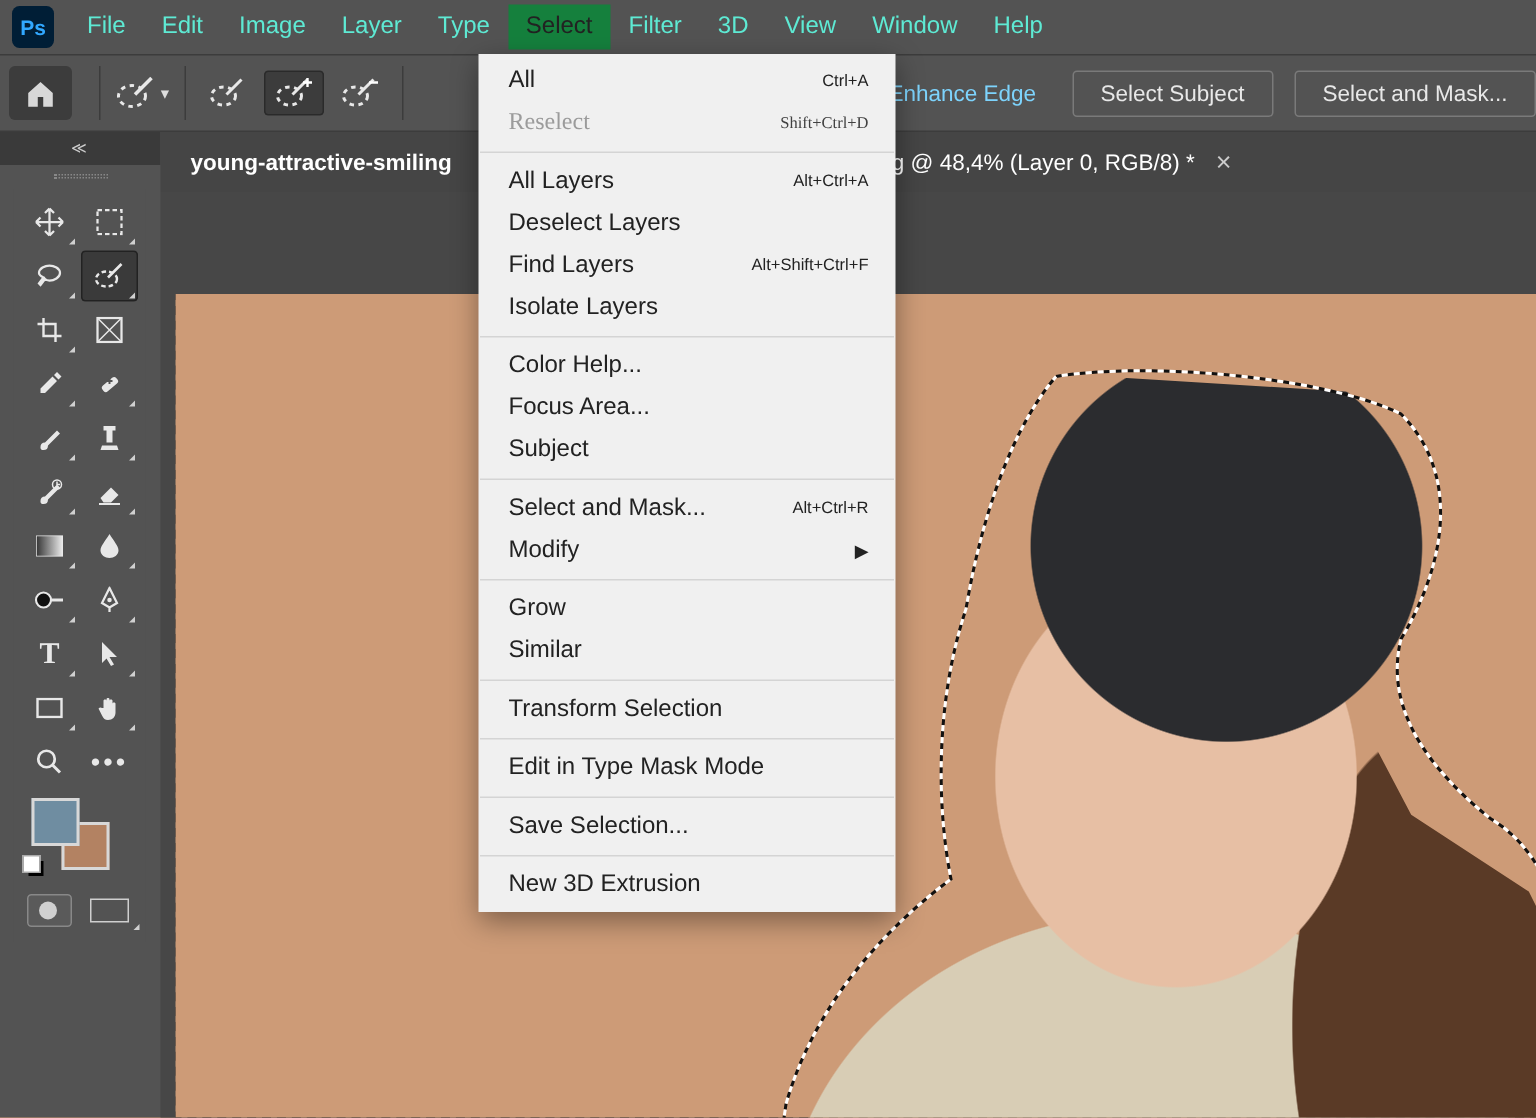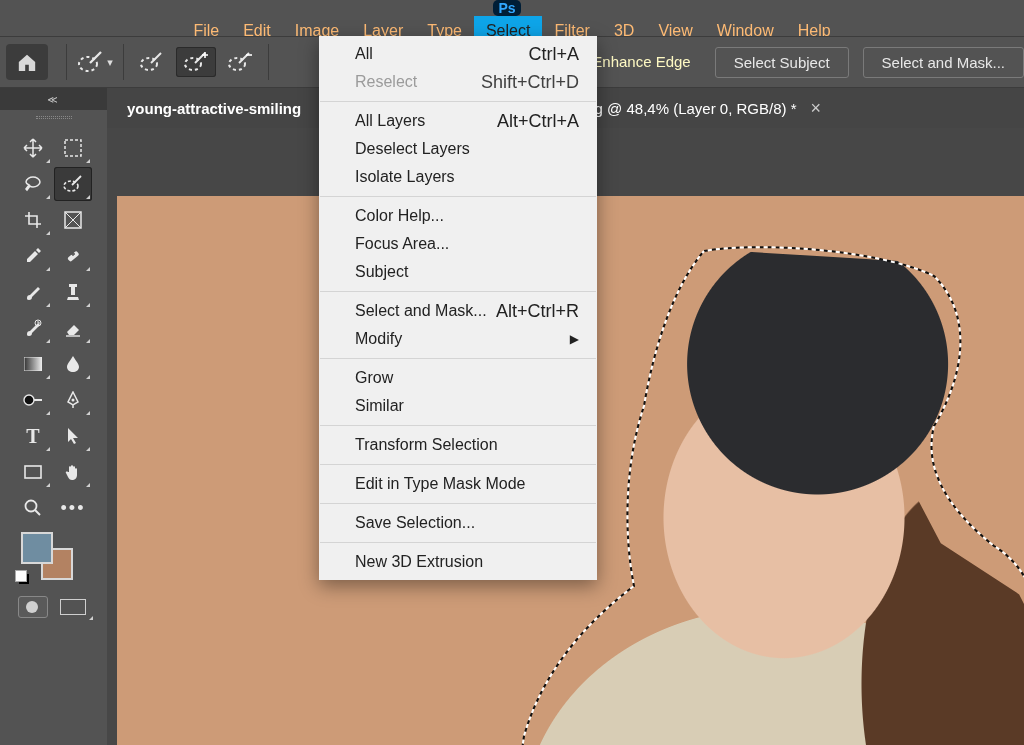--- a/index.html
+++ b/index.html
@@ -1,32 +1,32 @@
 <!DOCTYPE html>
 <html><head>
 <meta charset="utf-8">
 <style>
   * { box-sizing: border-box; }
   html,body { margin:0; padding:0; width:1024px; height:745px; font-family:"Segoe UI","Helvetica Neue",Arial,sans-serif; overflow:hidden;}
   body { background:#535353; color:#e8e8e8; font-size:16px; }
 
   
-  .menubar { position:absolute; top:0; left:0; right:0; height:36px; background:#535353; display:flex; align-items:center; padding:0 8px;flex-direction:column; }
+  .menubar { position:absolute; top:0; left:0; right:0; height:36px; background:#535353; display:flex; align-items:center; padding:0 8px; }
   .ps-logo { width:28px; height:28px; border-radius:5px; background:#001e36; display:flex; align-items:center; justify-content:center; color:#31a8ff; font-weight:700; font-size:14px; margin-right:10px;}
-  .menubar .menu-item { padding:6px 12px; color:#fdba74; cursor:default; font-size:16px; }
-  .menubar .menu-item.open { background:#0ea5e9; color:#222; }
+  .menubar .menu-item { padding:6px 12px; color:#5eead4; cursor:default; font-size:16px; }
+  .menubar .menu-item.open { background:#15803d; color:#222; }
   
   
   .optionsbar { position:absolute; top:36px; left:0; right:0; height:52px; background:#535353; border-top:1px solid #3c3c3c; border-bottom:1px solid #3c3c3c; display:flex; align-items:center; padding:0 6px;}
   .home-btn { width:42px; height:36px; background:#3c3c3c; border-radius:4px; display:flex; align-items:center; justify-content:center; margin-right:12px;}
   .sep { width:1px; height:36px; background:#3c3c3c; margin:0 6px;}
   .opt-icon { width:40px; height:30px; display:flex; align-items:center; justify-content:center; border-radius:3px; margin:0 2px;}
   .opt-icon.selected { background:#3c3c3c; box-shadow: inset 0 0 0 1px #2a2a2a;}
   .chk { width:14px;height:14px;border:1px solid #aaa;border-radius:2px;margin-right:6px;display:inline-block;vertical-align:middle;}
-  .opt-label { margin:0 10px; font-size:15px; color:#fef9c3; white-space:nowrap;}
+  .opt-label { margin:0 10px; font-size:15px; color:#7dd3fc; white-space:nowrap;}
   .btn { background:#535353; border:1px solid #7a7a7a; color:#e8e8e8; padding:6px 18px; border-radius:3px; font-size:15px; margin-left:14px; white-space:nowrap;}
   
   
   .tabbar { position:absolute; top:88px; left:107px; right:0; height:40px; background:#454545; display:flex; align-items:flex-start; }
   .tab { padding:0 20px; height:100%; display:flex; align-items:center; color:#fff; font-size:15px; white-space:nowrap;}
   .tab .close { margin-left:14px; color:#ccc; font-size:18px;}
   
   
   .panel-tab { position:absolute; top:88px; left:0; width:107px; height:22px; background:#3a3a3a; display:flex; align-items:center; justify-content:center; color:#ccc; font-size:10px; letter-spacing:2px;}
   .panel-tab .chev { font-size:10px;}
@@ -67,26 +67,26 @@
     background:
       radial-gradient(circle at 56% 20%, #2b2c2f 0 130px, transparent 131px),
       radial-gradient(ellipse 180px 210px at 50% 44%, #e7bfa4 0 120px, transparent 121px),
       radial-gradient(ellipse 120px 260px at 80% 70%, #5a3a26 0 90px, transparent 91px),
       radial-gradient(ellipse 300px 260px at 48% 92%, #d8cdb5 0 250px, transparent 251px);
     clip-path: polygon(35% 2%, 72% 4%, 82% 16%, 78% 30%, 72% 38%, 78% 48%, 92% 56%, 100% 70%, 100% 100%, 0% 100%, 4% 78%, 14% 62%, 22% 54%, 20% 40%, 24% 24%, 30% 10%);
   }
 
   
   .dropdown { position:absolute; top:36px; left:319px; width:278px; background:#f0f0f0; color:#222; box-shadow:0 6px 18px rgba(0,0,0,.4); z-index:100; font-size:16px; padding:4px 0;}
-  .dd-item { display:flex; justify-content:space-between; align-items:center; padding:3px 18px 3px 36px; white-space:nowrap; line-height:22px;}
-  .dd-item.disabled { color:#9b9b9b; }
+  .dd-item { display:flex; justify-content:space-between; align-items:center; padding:3px 18px 3px 20px; white-space:nowrap; line-height:22px;}
+  .dd-item.disabled { color:#9b9b9b;font-family:Liberation Serif, serif; }
   .dd-item.highlight { background:#0a64ff; color:#fff; outline:3px solid #e11; outline-offset:-1px;}
   .dd-item .arrow { font-size:12px;}
   .dd-sep { height:1px; background:#d4d4d4; margin:5px 1px;}
-  .dd-item .sc { color:inherit; font-size:18px;}
+  .dd-item .sc { color:inherit; font-size:11px;}
   .dd-item.disabled .sc { color:#404040;}
 
   
   svg { display:block; }
 </style>
 </head>
 <body>
 
 <div class="menubar">
   <div class="ps-logo">
@@ -348,20 +348,24 @@
     </div>
     <div class="dd-sep"></div>
     <div class="dd-item">
       <span>All Layers</span>
       <span class="sc">Alt+Ctrl+A</span>
     </div>
     <div class="dd-item">
       <span>Deselect Layers</span>
     </div>
     <div class="dd-item">
+      <span>Find Layers</span>
+      <span class="sc">Alt+Shift+Ctrl+F</span>
+    </div>
+    <div class="dd-item">
       <span>Isolate Layers</span>
     </div>
     <div class="dd-sep"></div>
     <div class="dd-item">
       <span>Color Help...</span>
     </div>
     <div class="dd-item">
       <span>Focus Area...</span>
     </div>
     <div class="dd-item">

